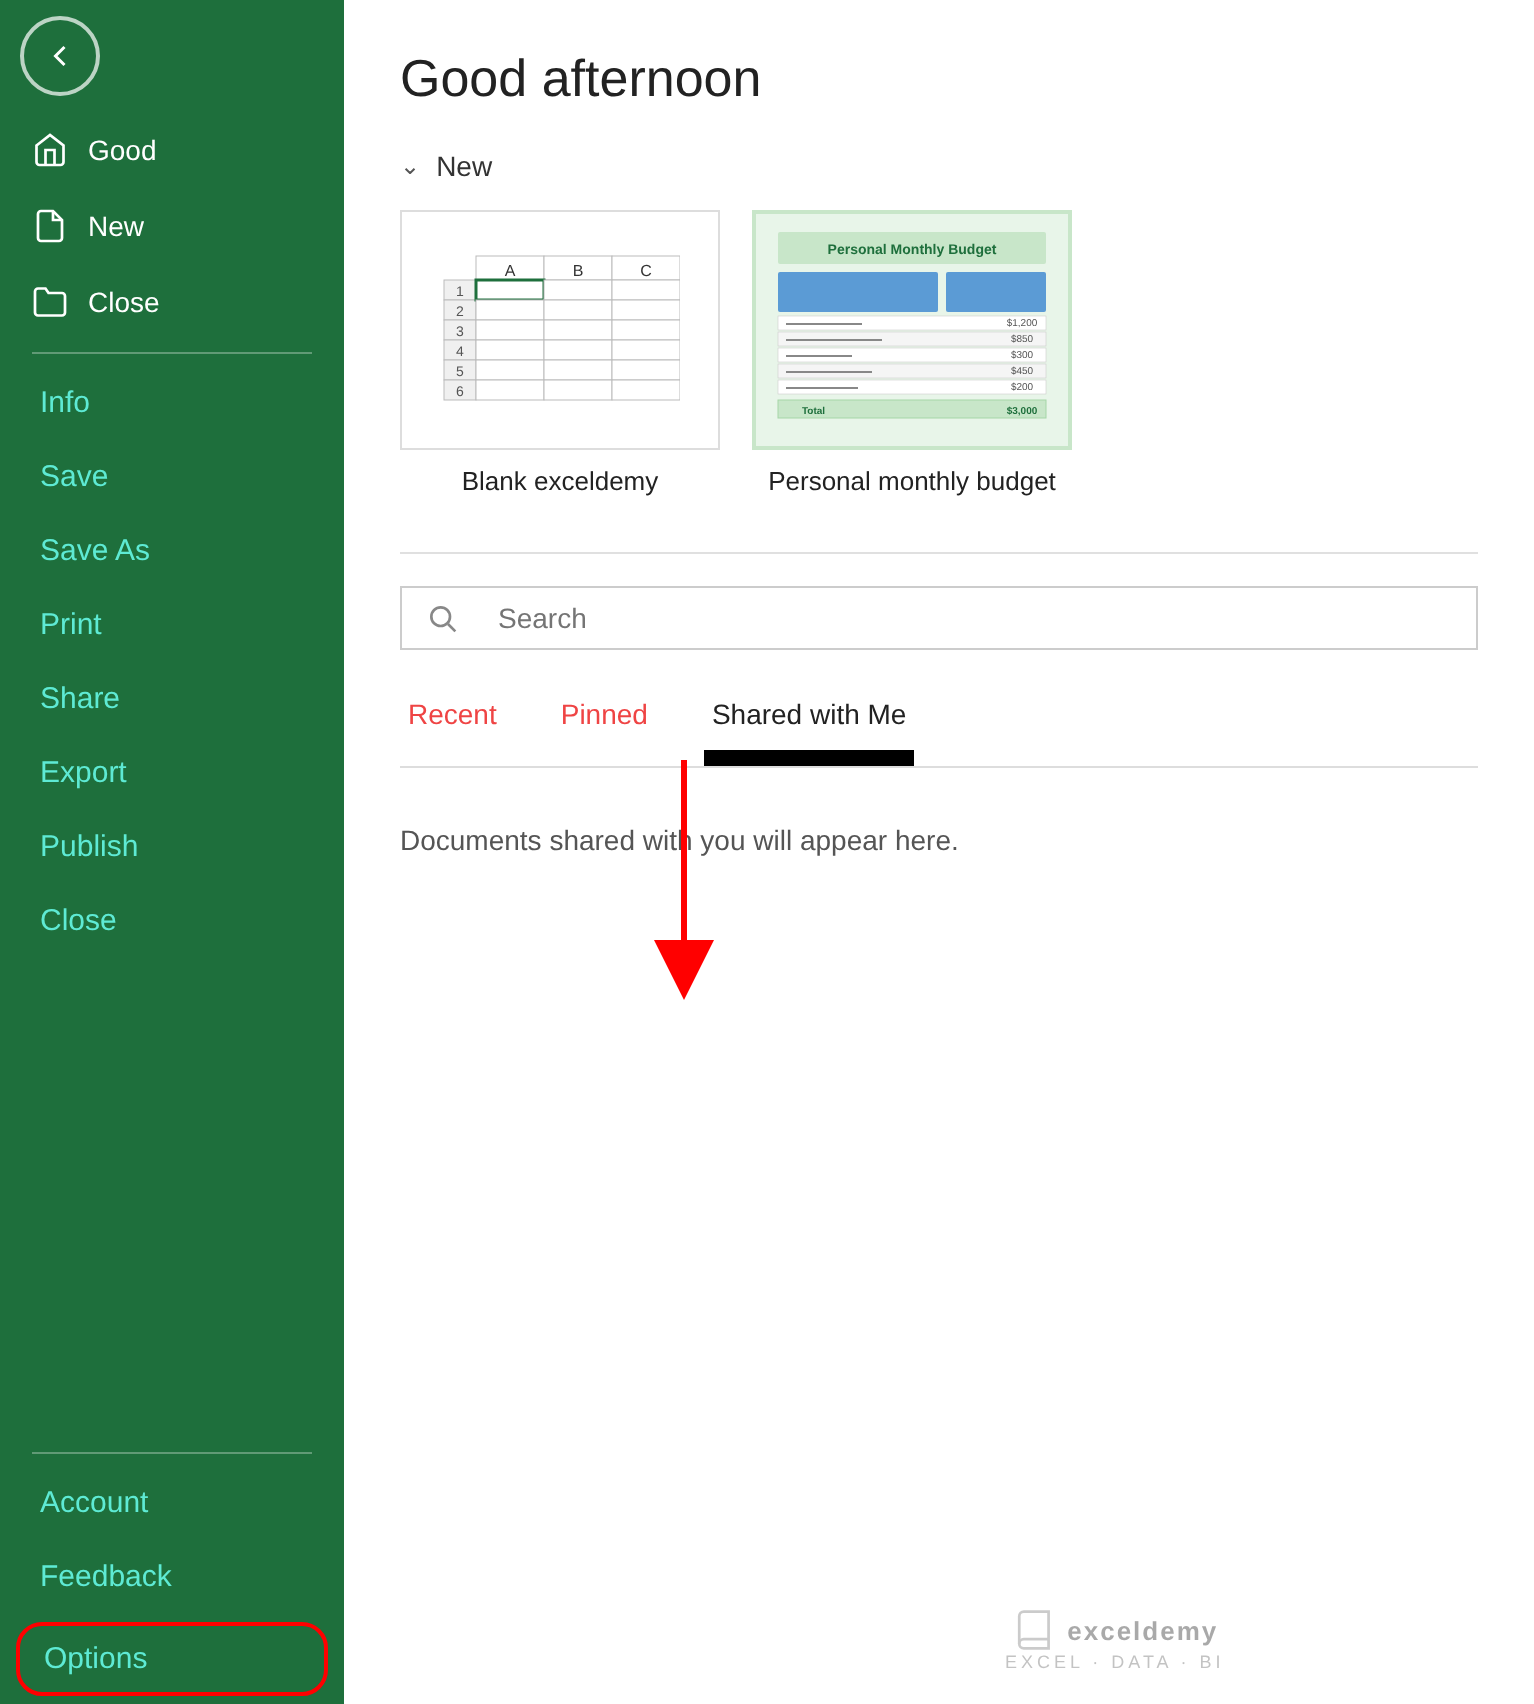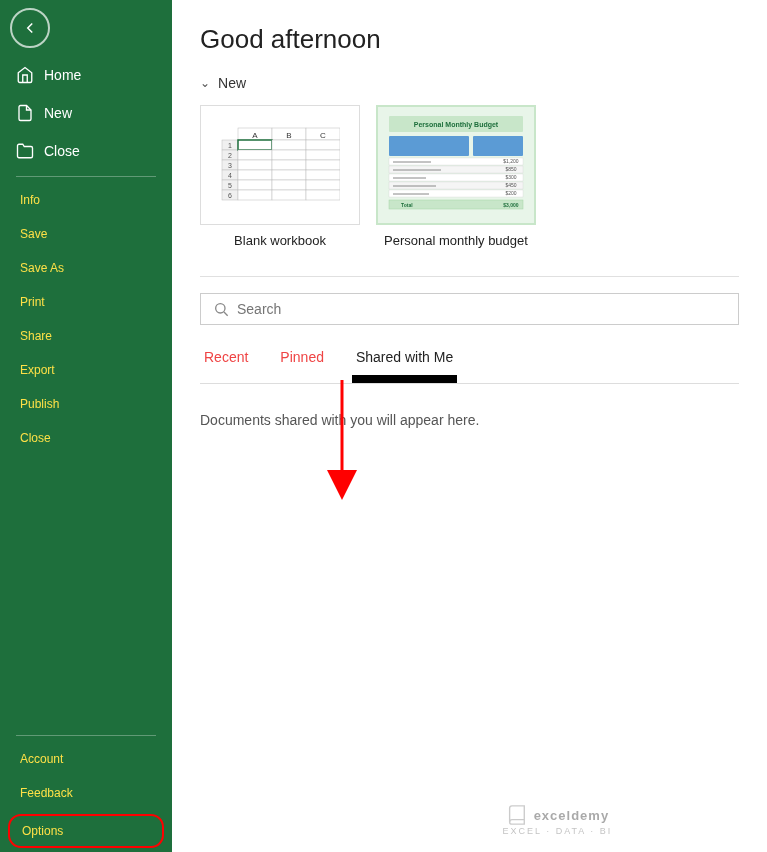--- a/index.html
+++ b/index.html
@@ -41,22 +41,22 @@
     .sidebar-nav-item svg { width: 18px; height: 18px; fill: none; stroke: #fff; stroke-width: 1.8; flex-shrink: 0; }
 
     .sidebar-divider {
       border: none;
       border-top: 1px solid rgba(255,255,255,0.3);
       margin: 6px 16px;
     }
 
     .sidebar-text-item {
       padding: 10px 20px;
-      font-size: 12px;
-      color: #fde047;
+      font-size: 15px;
+      color: #5eead4;
       cursor: pointer;
     }
 
     .sidebar-text-item.options-item {
       border: 2px solid red;
       margin: 4px 8px;
       padding: 8px 12px;
       border-radius: 13px;
       position: relative;
     }
@@ -136,21 +136,21 @@
       width: 120px;
       height: 90px;
     }
 
     
     .search-bar {
       display: flex;
       align-items: center;
       border: 1px solid #ccc;
       padding: 7px 12px;
-      gap: 8px;
+      gap: 20px;
       margin-bottom: 16px;
       width: 100%;
     }
     .search-bar input {
       border: none;
       outline: none;
       font-size: 14px;
       color: #555;
       width: 100%;
     }
@@ -226,21 +226,21 @@
     <svg viewBox="0 0 24 24">
         <polyline points="15 18 9 12 15 6"></polyline>
       </svg>
   </div>
 
   <div class="sidebar-nav-item">
     <svg viewBox="0 0 24 24">
         <path d="M3 9l9-7 9 7v11a2 2 0 0 1-2 2H5a2 2 0 0 1-2-2z"></path>
         <polyline points="9 22 9 12 15 12 15 22"></polyline>
       </svg>
-    <span>Home</span>
+    <span>Good</span>
   </div>
   <div class="sidebar-nav-item">
     <svg viewBox="0 0 24 24">
         <path d="M14 2H6a2 2 0 0 0-2 2v16a2 2 0 0 0 2 2h12a2 2 0 0 0 2-2V8z"></path>
         <polyline points="14 2 14 8 20 8"></polyline>
       </svg>
     <span>New</span>
   </div>
   <div class="sidebar-nav-item">
     <svg viewBox="0 0 24 24">
@@ -342,21 +342,21 @@
             <rect x="52" y="50" width="34" height="10" fill="white" stroke="#bbb" stroke-width="0.5"></rect>
             <rect x="86" y="50" width="34" height="10" fill="white" stroke="#bbb" stroke-width="0.5"></rect>
             <rect x="18" y="60" width="34" height="10" fill="white" stroke="#bbb" stroke-width="0.5"></rect>
             <rect x="52" y="60" width="34" height="10" fill="white" stroke="#bbb" stroke-width="0.5"></rect>
             <rect x="86" y="60" width="34" height="10" fill="white" stroke="#bbb" stroke-width="0.5"></rect>
             <rect x="18" y="70" width="34" height="10" fill="white" stroke="#bbb" stroke-width="0.5"></rect>
             <rect x="52" y="70" width="34" height="10" fill="white" stroke="#bbb" stroke-width="0.5"></rect>
             <rect x="86" y="70" width="34" height="10" fill="white" stroke="#bbb" stroke-width="0.5"></rect>
           </svg>
         </div>
-        <span class="template-label">Blank workbook</span>
+        <span class="template-label">Blank exceldemy</span>
       </div>
 
       <div class="template-card">
         <div class="template-thumb selected">
           <svg width="150" height="110" viewBox="0 0 150 110" xmlns="http://www.w3.org/2000/svg">
             <rect x="0" y="0" width="150" height="110" fill="#e8f5e9"></rect>
 
             <rect x="8" y="6" width="134" height="16" fill="#c8e6c9" rx="1"></rect>
             <text x="75" y="17" font-size="7" fill="#1e6f3c" text-anchor="middle" font-weight="bold">Personal Monthly Budget</text>
 

